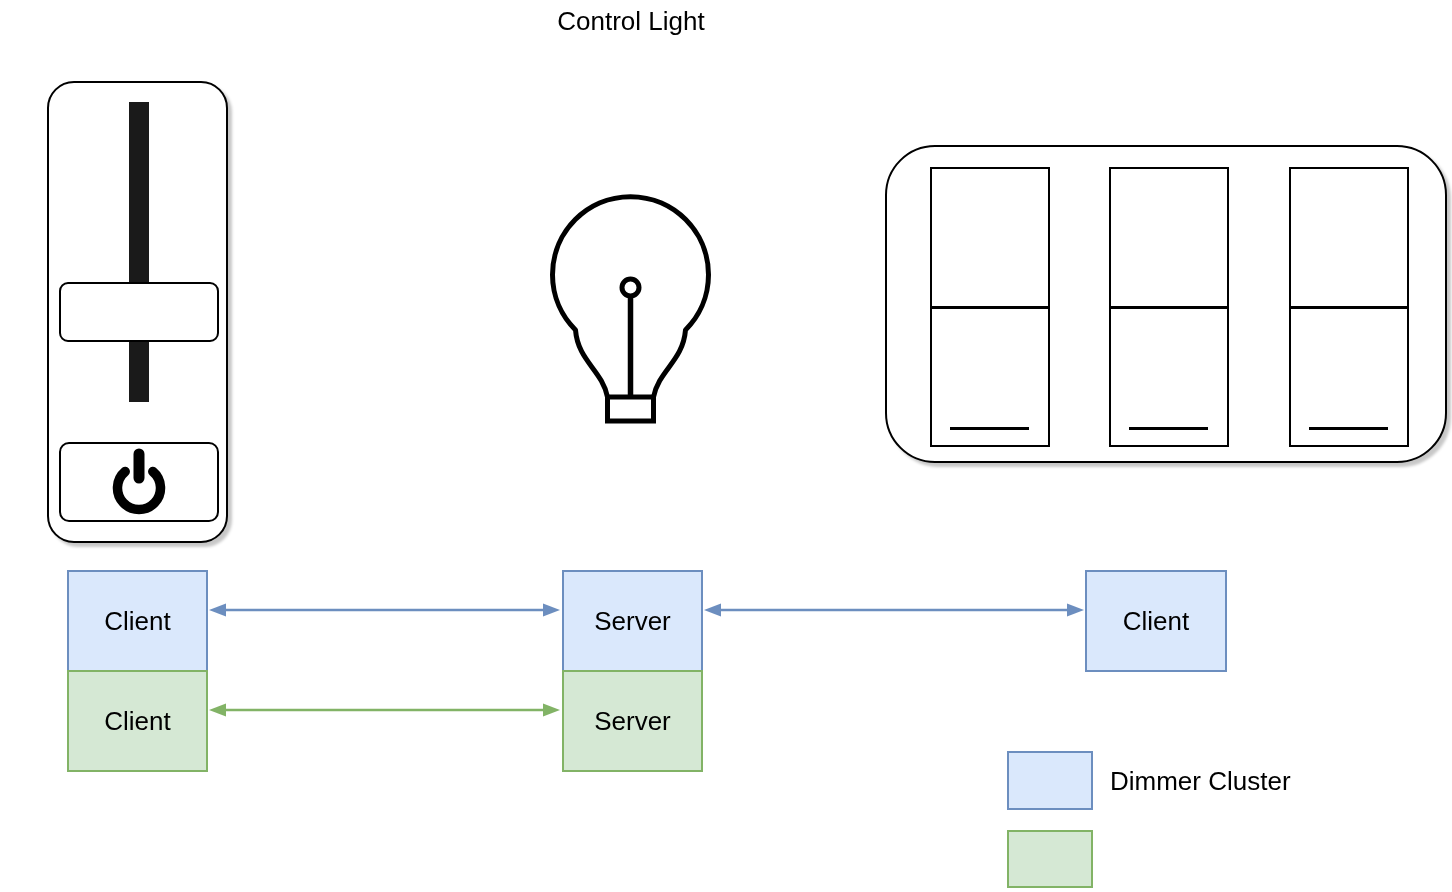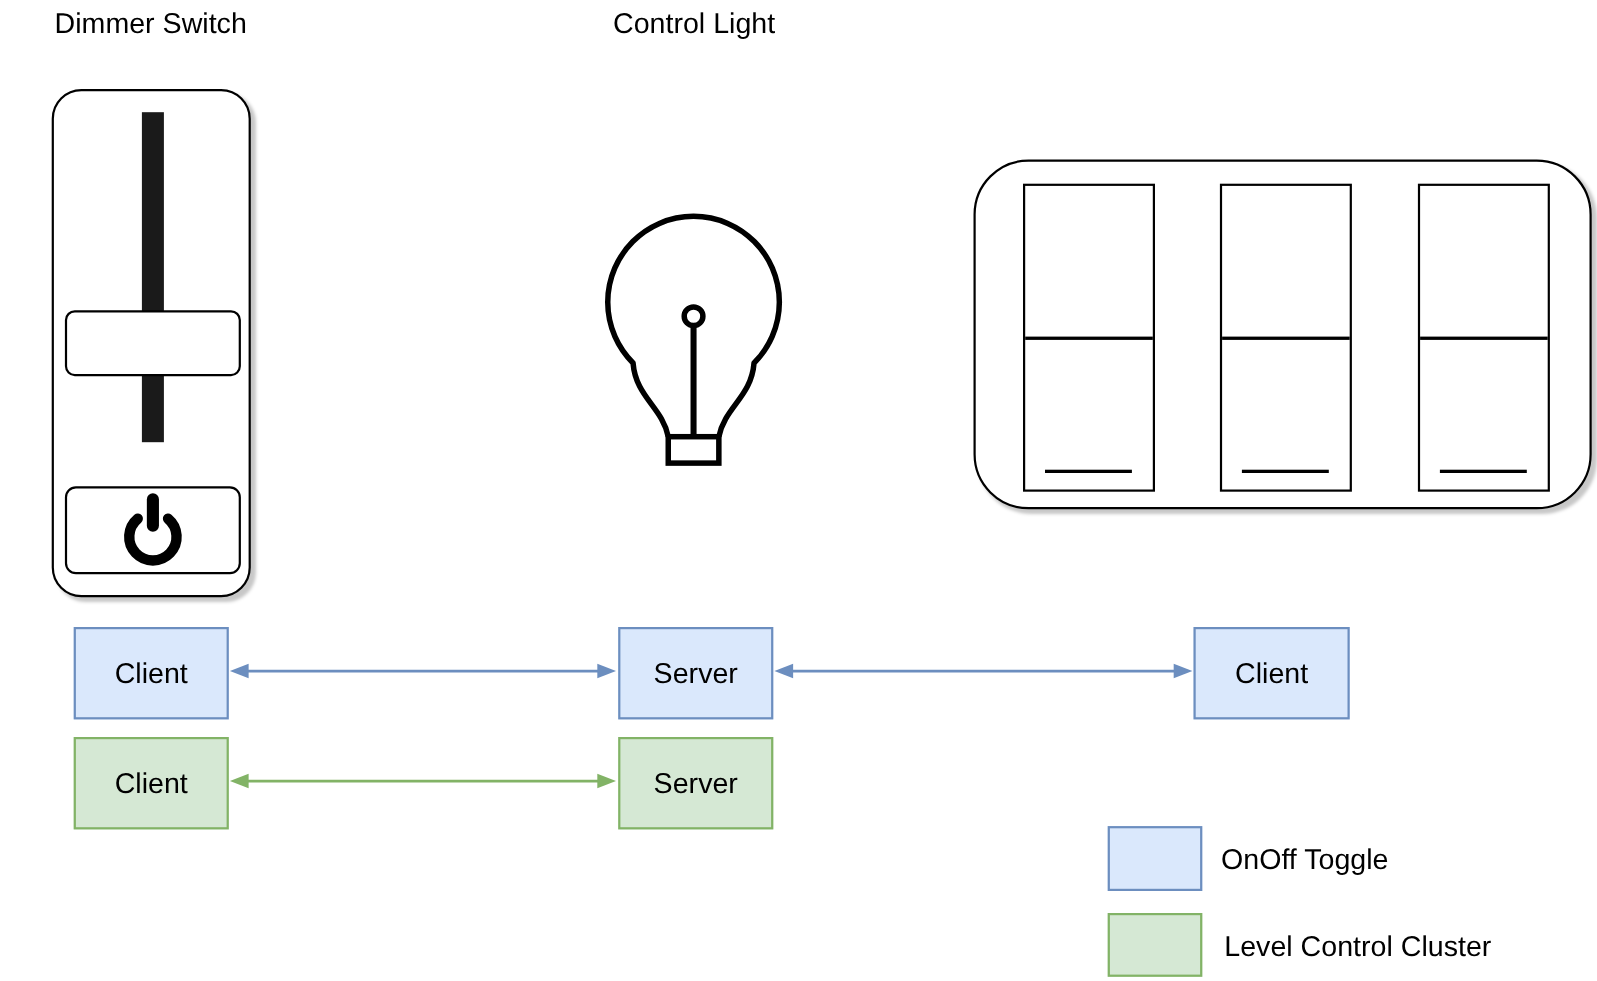--- a/index.html
+++ b/index.html
@@ -46,21 +46,21 @@
 
   
   .arrows{position:absolute;left:0;top:0;pointer-events:none;}
   .arrow-onoff line{stroke:var(--onoff-stroke);stroke-width:2.5;}
   .arrow-onoff polygon{fill:var(--onoff-stroke);}
   .arrow-level line{stroke:var(--level-stroke);stroke-width:2.5;}
   .arrow-level polygon{fill:var(--level-stroke);}
 
   
   .node{
-    position:absolute;width:141px;height:84px;display:flex;align-items:center;justify-content:center;
+    position:absolute;width:141px;height:102px;display:flex;align-items:center;justify-content:center;
     font-size:26px;
   }
   .node-onoff{background:var(--onoff-fill);border:2px solid var(--onoff-stroke);}
   .node-level{background:var(--level-fill);border:2px solid var(--level-stroke);}
   .n-dimmer-onoff{left:67px;top:570px;}
   .n-light-onoff{left:562px;top:570px;}
   .n-toggle-onoff{left:1085px;top:570px;width:142px;}
   .n-dimmer-level{left:67px;top:670px;}
   .n-light-level{left:562px;top:670px;}
 
@@ -70,21 +70,20 @@
   .swatch-level{top:830px;height:58px;background:var(--level-fill);border:2px solid var(--level-stroke);}
   .legend-label{position:absolute;font-size:26px;line-height:30px;white-space:nowrap;}
   .l-onoff{left:1110px;top:766px;}
   .l-level{left:1113px;top:845px;}
 </style>
 </head>
 <body>
 
 <div class="canvas">
 
-  <div class="title t-dimmer">Dimmer Switch</div>
   <div class="title t-light">Control Light</div>
 
   <div class="dimmer">
     <div class="dimmer-bar"></div>
     <div class="dimmer-handle"></div>
     <div class="dimmer-power">
       <svg width="156" height="76" viewBox="0 0 156 76">
         <path d="M 64.2 27.5 A 21.5 21.5 0 1 0 91.8 27.5" fill="none" stroke="#000" stroke-width="9.5" stroke-linecap="round"></path>
         <line x1="78" y1="10" x2="78" y2="34" stroke="#000" stroke-width="11" stroke-linecap="round"></line>
       </svg>
@@ -141,17 +140,16 @@
     <span>Client</span>
   </div>
   <div class="node node-level n-dimmer-level">
     <span>Client</span>
   </div>
   <div class="node node-level n-light-level">
     <span>Server</span>
   </div>
 
   <div class="swatch swatch-onoff"></div>
-  <div class="legend-label l-onoff">OnOff Toggle</div>
+  <div class="legend-label l-onoff">Dimmer Cluster</div>
   <div class="swatch swatch-level"></div>
-  <div class="legend-label l-level">Level Control Cluster</div>
 
 </div>
 
 </body></html>

